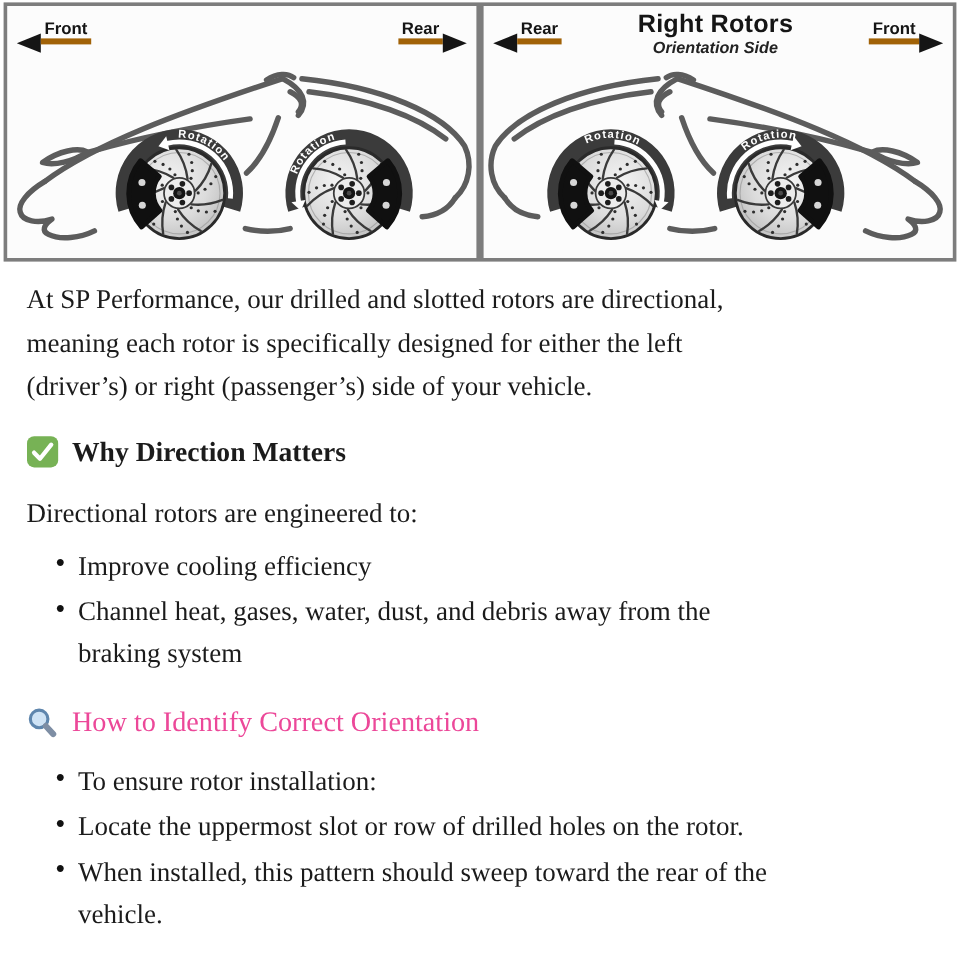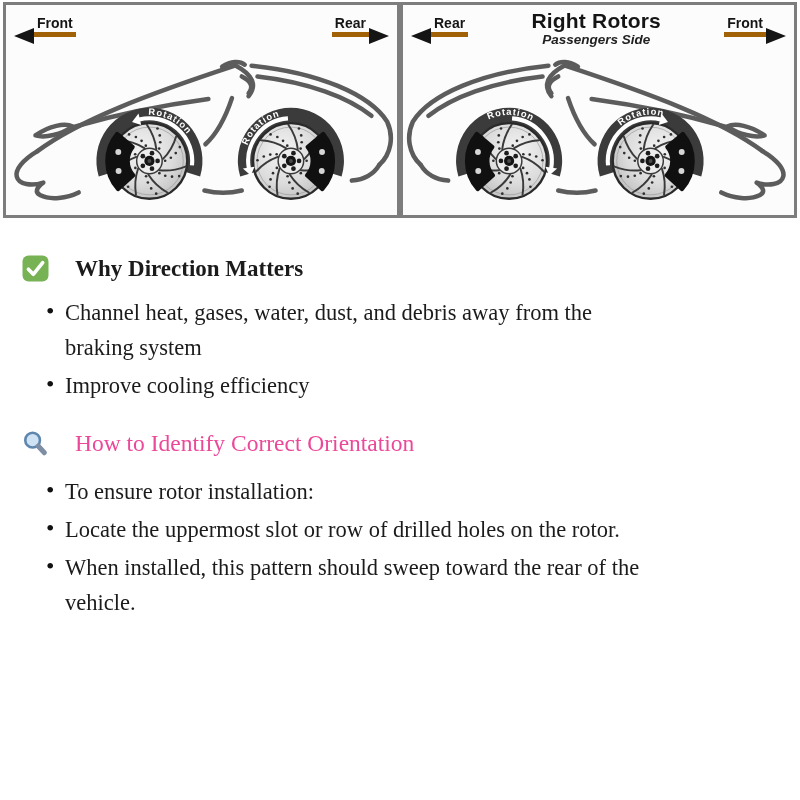--- a/index.html
+++ b/index.html
@@ -20,21 +20,21 @@
   .ptitle{font-size:21px;font-weight:800;letter-spacing:.2px;color:#151515;}
   .psub{font-size:13.5px;font-weight:700;font-style:italic;color:#222;margin-top:1px;}
   .dirlabel{display:flex;align-items:flex-end;margin-top:6px;}
   .dirtext{font-size:14px;font-weight:800;color:#151515;border-bottom:5px solid #a16207;padding:0 3px 1px 3px;line-height:1.1;}
   .tri{width:0;height:0;border-top:8px solid transparent;border-bottom:8px solid transparent;margin-bottom:-7px;}
   .tri-left{border-right:20px solid #151515;}
   .tri-right{border-left:20px solid #151515;}
   
   .article{padding:14px 30px 0 22px;}
   .intro{font-size:22.5px;line-height:36px;margin:0;white-space:pre-line;}
-  .hrow{display:flex;align-items:center;gap:26px;margin-top:23px;}
+  .hrow{display:flex;align-items:center;gap:11px;margin-top:23px;}
   .h1{font-size:23px;font-weight:700;}
   .h2{font-size:23.5px;font-weight:400;color:#ec4899;}
   .icon-badge{width:27px;height:27px;flex:0 0 auto;}
   .icon-mag{width:27px;height:27px;flex:0 0 auto;}
   .lead{font-size:22.5px;margin:25px 0 0 0;}
   ul.blist{list-style:none;margin:13px 0 0 0;padding:0;}
   ul.blist li{
     position:relative;padding-left:43px;font-size:22.5px;line-height:35px;
     margin-bottom:3px;white-space:pre-line;
   }
@@ -326,47 +326,51 @@
         <path id="svgRtp1" d="M 74.2 125.4 A 47 47 0 0 1 144.0 127.8" fill="none"></path>
         <text font-family="Liberation Sans, sans-serif" font-size="9.5" font-weight="bold" fill="#ffffff" letter-spacing="1"><textPath href="#svgRtp1" startOffset="50%" text-anchor="middle">Rotation</textPath></text>
       </svg>
     <div class="phead">
       <div class="dirlabel">
         <span class="tri tri-left"></span>
         <span class="dirtext">Rear</span>
       </div>
       <div class="ptitle-wrap">
         <div class="ptitle">Right Rotors</div>
-        <div class="psub">Passengers Side</div>
+        <div class="psub">Orientation Side</div>
       </div>
       <div class="dirlabel">
         <span class="dirtext">Front</span>
         <span class="tri tri-right"></span>
       </div>
     </div>
   </div>
 
 </div>
 
 <div class="article">
 
+  <p class="intro">At SP Performance, our drilled and slotted rotors are directional,
+meaning each rotor is specifically designed for either the left
+(driver’s) or right (passenger’s) side of your vehicle.</p>
 
   <div class="hrow">
     <svg class="icon-badge" viewBox="0 0 27 27">
       <rect x="0.5" y="0.5" width="26" height="26" rx="6" fill="#77b255"></rect>
       <path d="M6.4 14.2 L11.3 19.3 L20.7 7.6" fill="none" stroke="#ffffff" stroke-width="3.6" stroke-linecap="round" stroke-linejoin="round"></path>
     </svg>
     <span class="h1">Why Direction Matters</span>
   </div>
 
+  <p class="lead">Directional rotors are engineered to:</p>
 
   <ul class="blist">
+      <li>Improve cooling efficiency</li>
       <li>Channel heat, gases, water, dust, and debris away from the
 braking system</li>
-      <li>Improve cooling efficiency</li>
     </ul>
 
   <div class="hrow gap-lg">
     <svg class="icon-mag" viewBox="0 0 28 28">
       <circle cx="11" cy="10.5" r="7.6" fill="#cfe3f5" stroke="#5f86ad" stroke-width="2.7"></circle>
       <line x1="16.8" y1="16.6" x2="23.2" y2="23.6" stroke="#7e8ea4" stroke-width="5.2" stroke-linecap="round"></line>
     </svg>
     <span class="h2">How to Identify Correct Orientation</span>
   </div>
 

